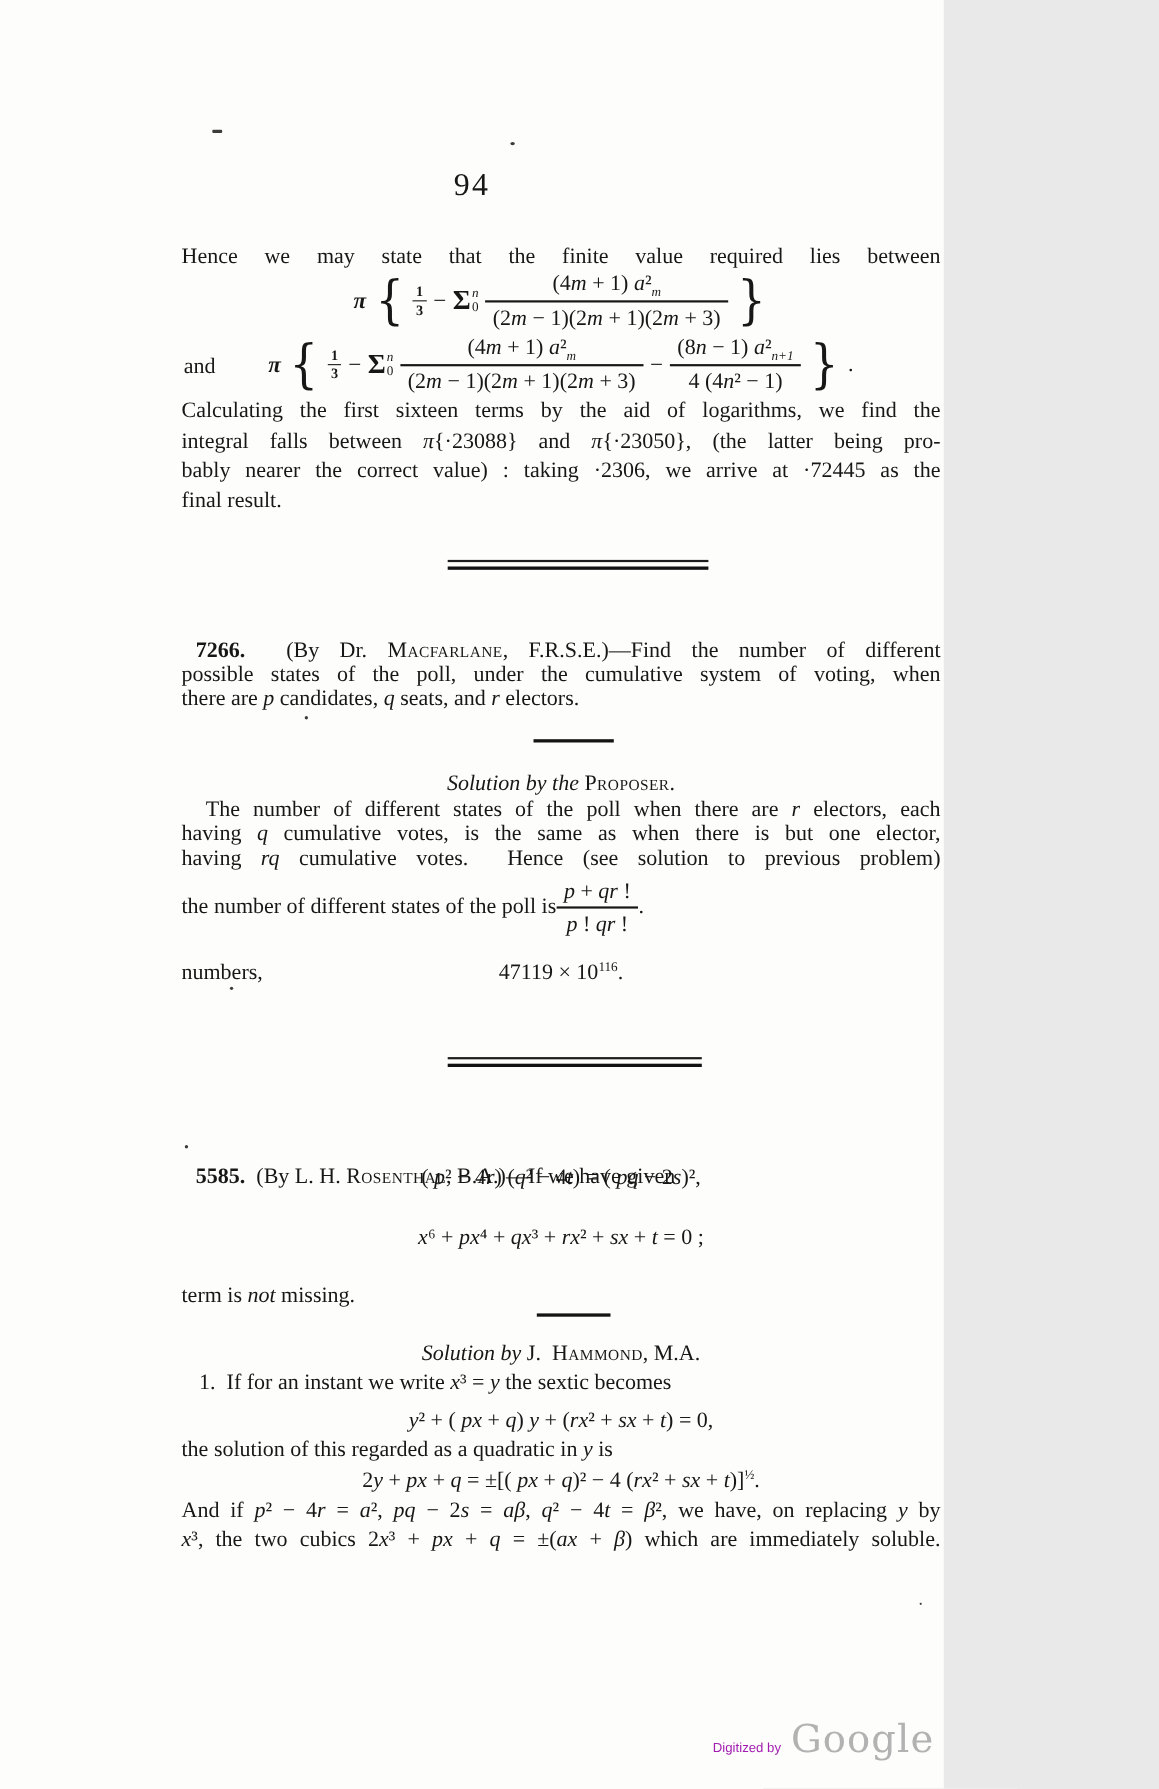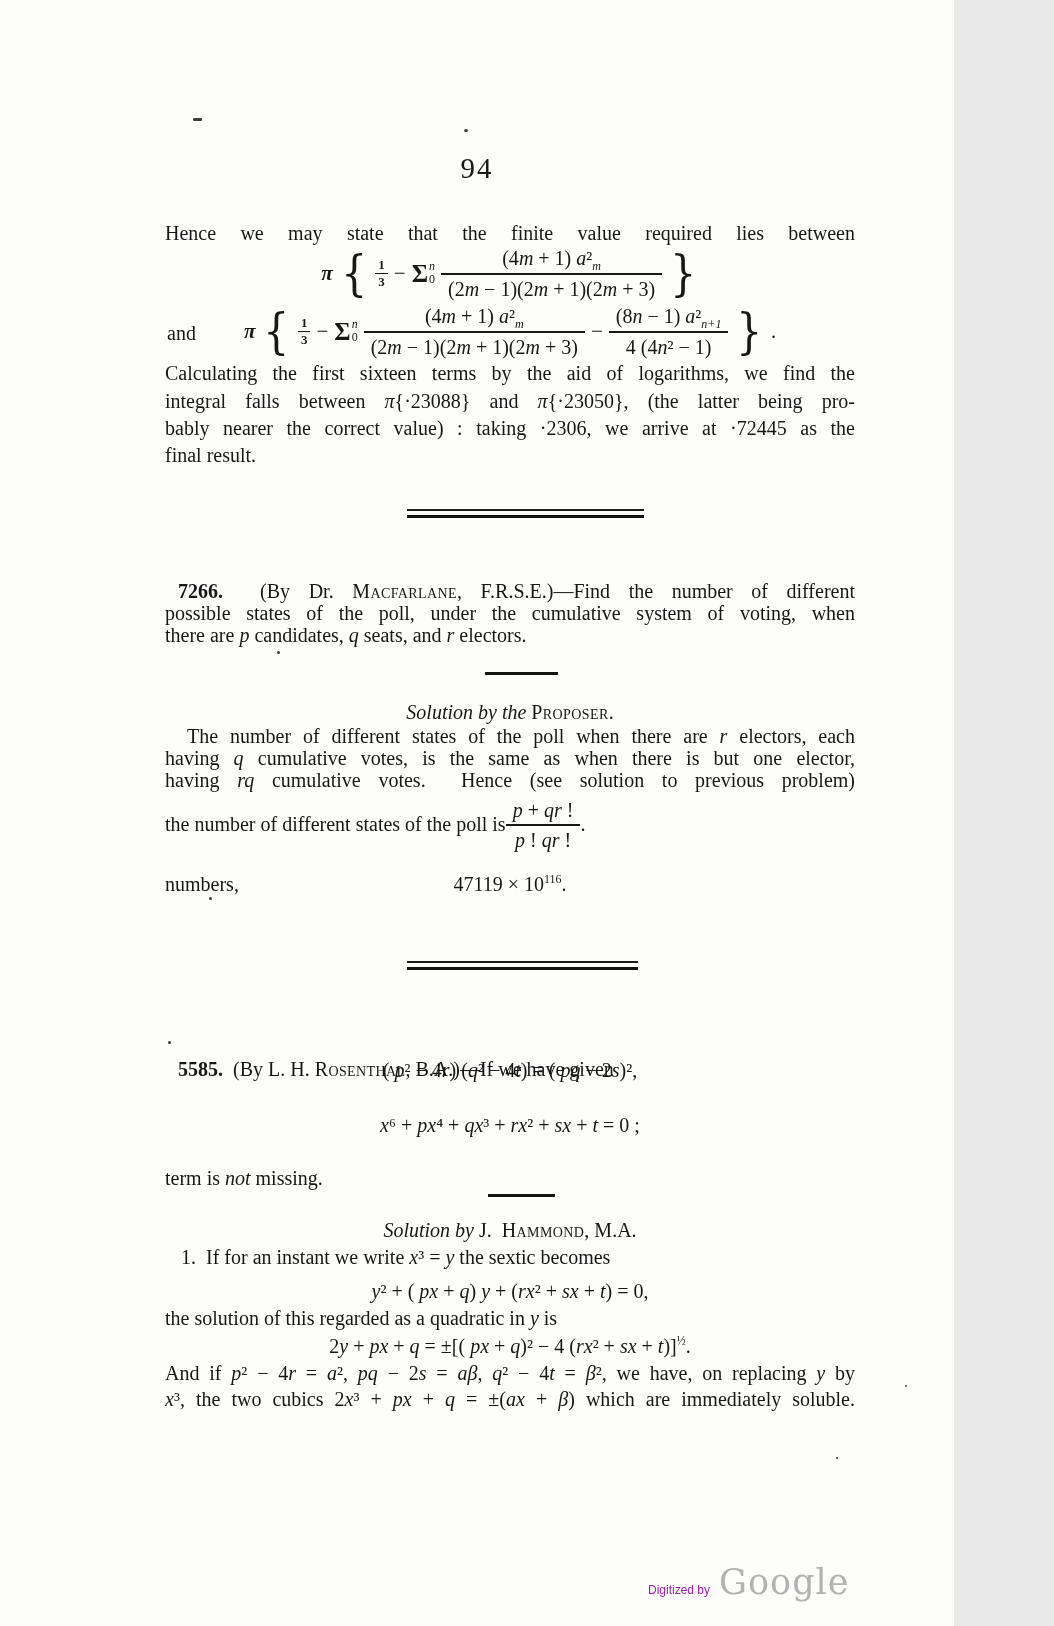--- a/index.html
+++ b/index.html
@@ -1,16 +1,16 @@
 <!DOCTYPE html>
 <html><head>
 <meta charset="utf-8">
 <style>
   html,body{margin:0;padding:0;background:#e9e9e9;}
-  .page{position:relative;width:954px;height:1626px;background:#fdfdfc;overflow:hidden;
+  .page{position:relative;width:858px;height:1626px;background:#fdfdfc;overflow:hidden;
         color:#171717;font-family:"Liberation Serif","DejaVu Serif",serif;font-size:20px;}
   .blk{position:absolute;left:165px;width:690px;line-height:27px;}
   .center{text-align:center;}
   .jl{text-align:justify;text-align-last:justify;}
   .ind1{text-indent:13px;}
   .ind2{text-indent:22px;}
   .pageno{position:absolute;top:151px;left:0;width:100%;text-align:center;
           font-size:29px;letter-spacing:2px;line-height:1.2;}
   
   .fx{display:flex;justify-content:center;align-items:center;gap:6px;}

